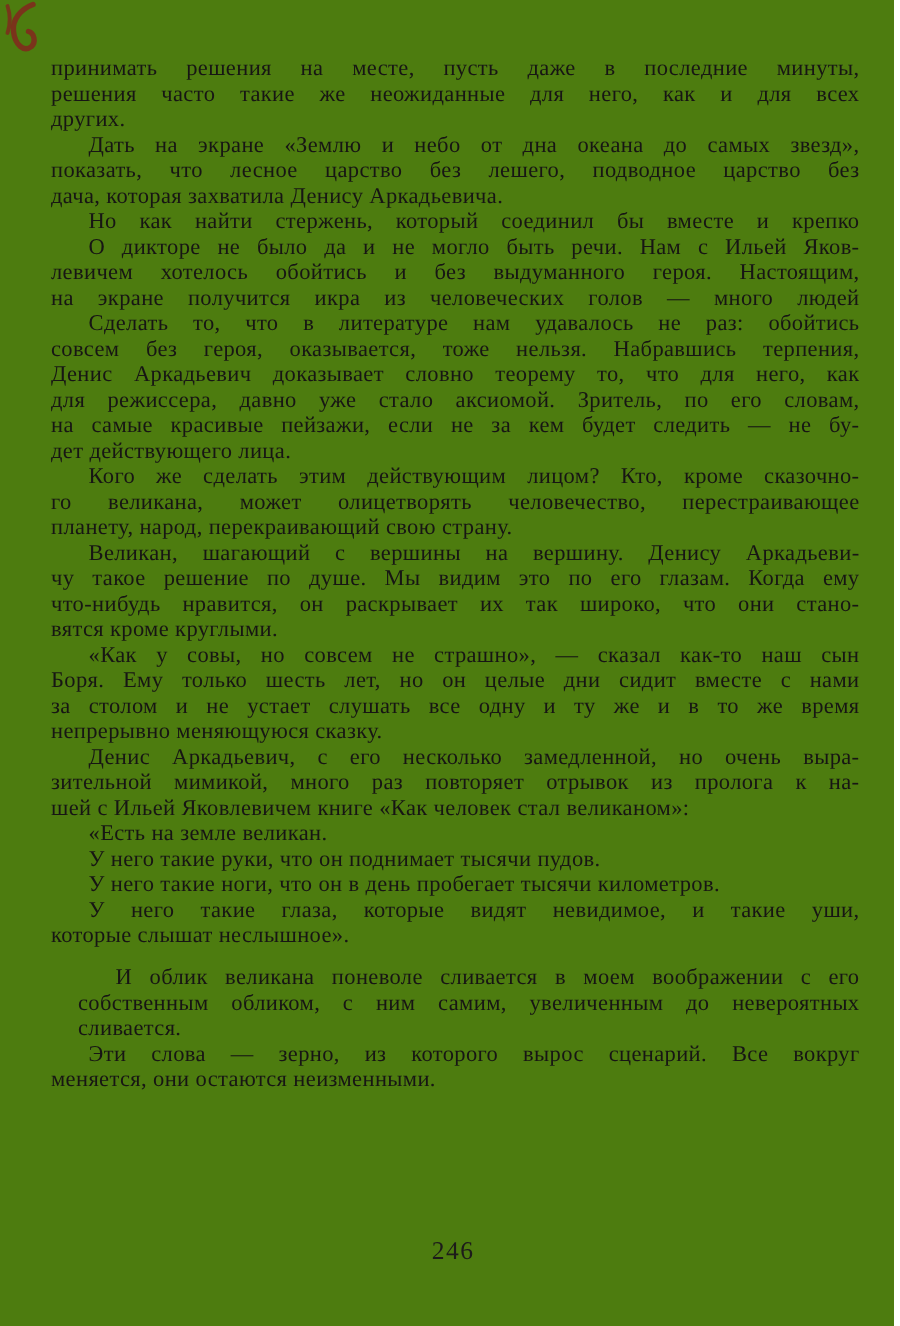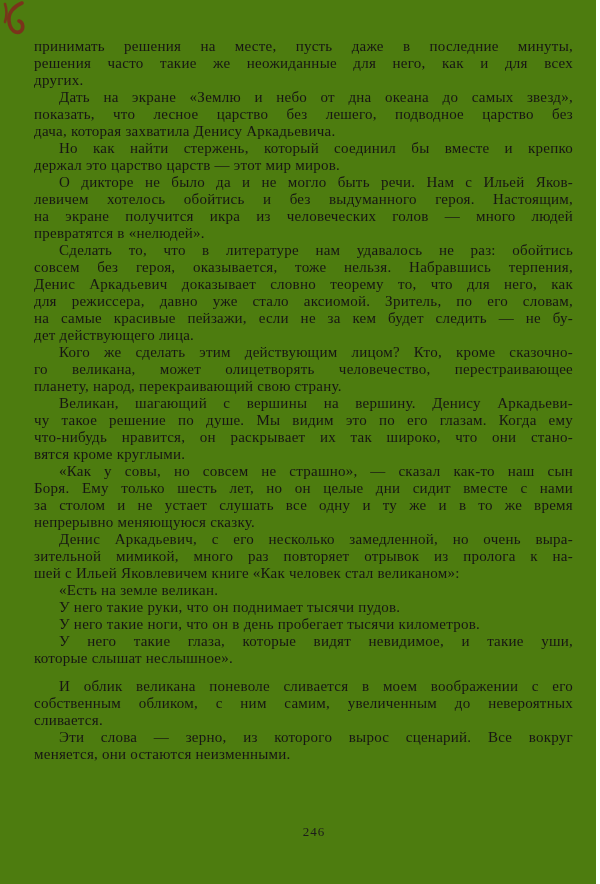--- a/index.html
+++ b/index.html
@@ -22,37 +22,37 @@
     position: absolute;
     left: 34px;
     top: 38px;
     width: 539px;
     color: #171514;
     font-size: 15px;
     line-height: 17px;
     letter-spacing: 0.25px;
   }
   .para { margin: 0; padding: 0; }
-  .para.gap { margin-top: 11px; }
+  .para.gap { margin-top: 11px; margin-left: 18px; }
   .line {
     text-align: justify;
     text-align-last: justify;
     overflow: hidden;
     white-space: normal;
     height: 17px;
   }
   .line.last { text-align-last: left; }
   .line.first { text-indent: 25px; }
   .page-number {
     position: absolute;
     top: 824px;
-    left: 34px;
+    left: 22px;
     width: 560px;
     text-align: center;
-    font-size: 13px;
+    font-size: 17px;
     letter-spacing: 1px;
     color: #1d1b1a;
   }
 </style>
 </head>
 <body>
 
 <div class="page">
 
   <svg class="corner-mark" viewBox="0 0 30 42" xmlns="http://www.w3.org/2000/svg">
@@ -66,27 +66,25 @@
         <div class="line">решения часто такие же неожиданные для него, как и для всех</div>
         <div class="line last">других.</div>
       </div>
       <div class="para">
         <div class="line first">Дать на экране «Землю и небо от дна океана до самых звезд»,</div>
         <div class="line">показать, что лесное царство без лешего, подводное царство без</div>
         <div class="line last">дача, которая захватила Денису Аркадьевича.</div>
       </div>
       <div class="para">
         <div class="line first">Но как найти стержень, который соединил бы вместе и крепко</div>
-        <div class="line last">держал это царство царств — этот мир миров.</div>
       </div>
       <div class="para">
         <div class="line first">О дикторе не было да и не могло быть речи. Нам с Ильей Яков-</div>
         <div class="line">левичем хотелось обойтись и без выдуманного героя. Настоящим,</div>
         <div class="line">на экране получится икра из человеческих голов — много людей</div>
-        <div class="line last">превратятся в «нелюдей».</div>
       </div>
       <div class="para">
         <div class="line first">Сделать то, что в литературе нам удавалось не раз: обойтись</div>
         <div class="line">совсем без героя, оказывается, тоже нельзя. Набравшись терпения,</div>
         <div class="line">Денис Аркадьевич доказывает словно теорему то, что для него, как</div>
         <div class="line">для режиссера, давно уже стало аксиомой. Зритель, по его словам,</div>
         <div class="line">на самые красивые пейзажи, если не за кем будет следить — не бу-</div>
         <div class="line last">дет действующего лица.</div>
       </div>
       <div class="para">

